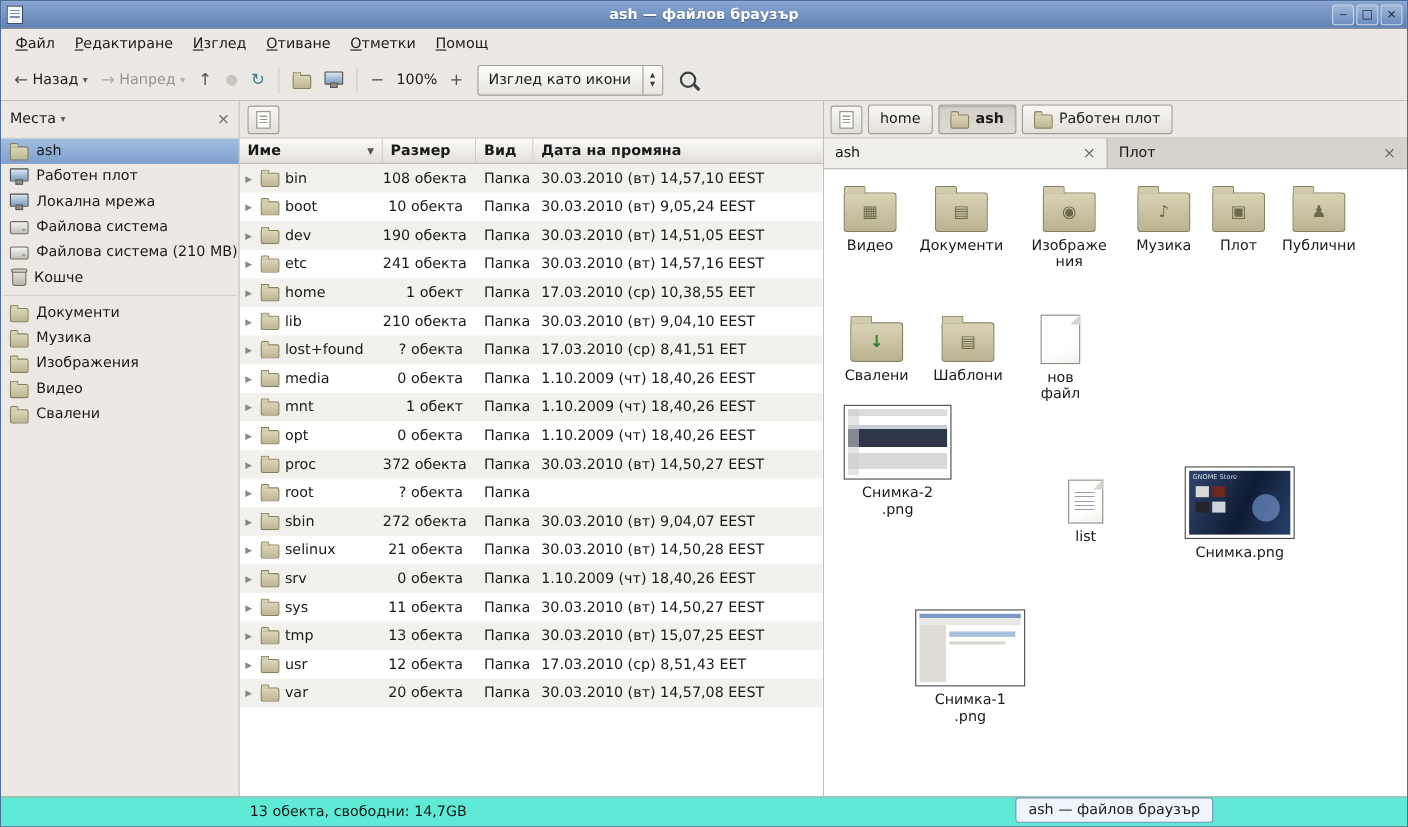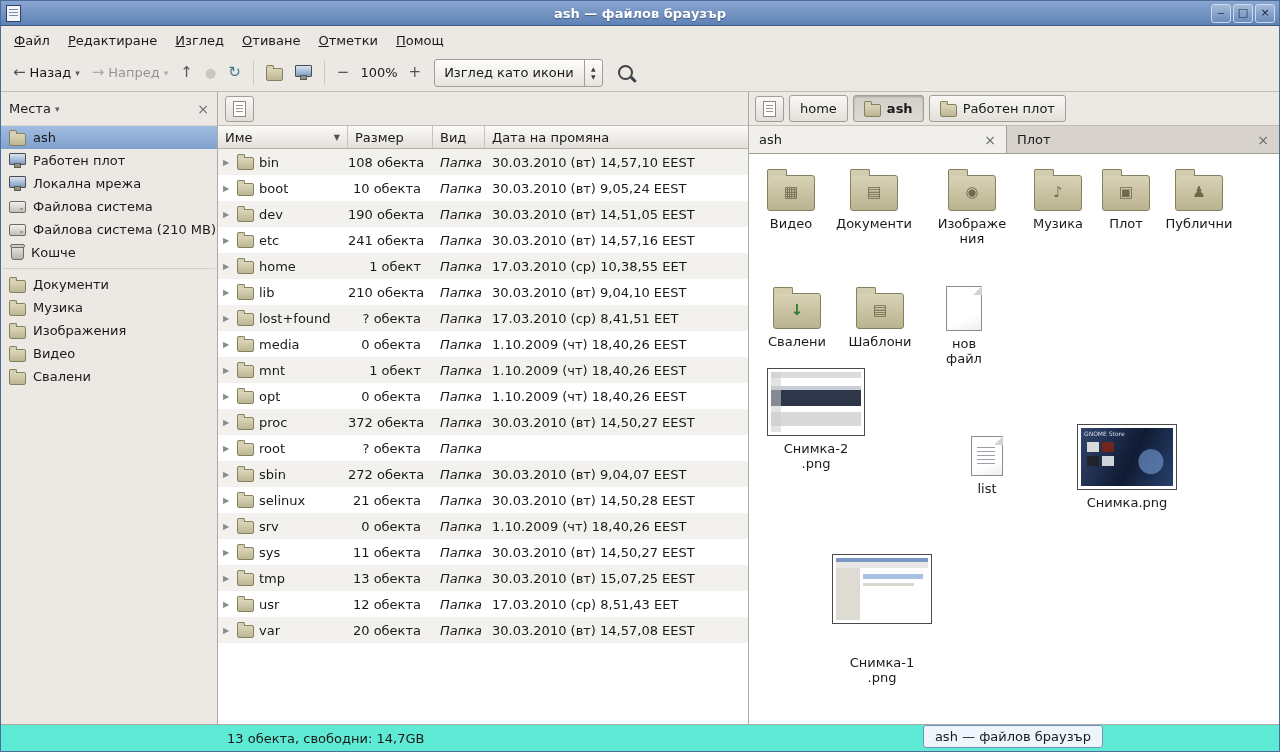--- a/index.html
+++ b/index.html
@@ -80,35 +80,35 @@
   .side-item{height:23px;display:flex;align-items:center;gap:7px;padding-left:8px;}
   .side-item.selected{background:linear-gradient(#a2bde1,#7fa0cd);}
   .side-sep{height:1px;background:#d4cfc7;margin:4px 2px;}
 
   
   .middle{flex:1;display:flex;flex-direction:column;background:#fff;border-right:1px solid #afaaa1;min-width:0;}
   .mid-topbar{height:33px;flex:0 0 33px;background:#ece9e4;border-bottom:1px solid #c2bdb4;
     display:flex;align-items:center;padding:0 7px;}
   .small-btn{width:27px;height:24px;border:1px solid #a39e94;border-radius:3px;
     background:linear-gradient(#f9f8f6,#e1ded8);display:flex;align-items:center;justify-content:center;}
-  .tree-header{display:flex;height:23px;flex:0 0 23px;}
+  .tree-header{display:flex;height:23px;flex:0 0 23px;font-weight:bold;}
   .th{background:linear-gradient(#fbfaf9,#e3e0da);border-right:1px solid #c7c2ba;
     border-bottom:1px solid #b7b2aa;display:flex;align-items:center;padding:0 7px;box-sizing:border-box;}
   .th-name{width:130px;flex:0 0 130px;}
   .th-size{width:85px;flex:0 0 85px;}
   .th-type{width:52px;flex:0 0 52px;}
   .th-date{flex:1;border-right:none;}
   .sort-ind{margin-left:auto;font-size:8px;color:#55524c;}
   .tree-body{flex:1;overflow:hidden;background:#fff;}
   .tr{display:flex;height:26px;align-items:center;}
   .tree-body div.tr:nth-of-type(odd){background:#f3f1ed;}
   .td{box-sizing:border-box;white-space:nowrap;overflow:hidden;}
   .td-name{width:130px;flex:0 0 130px;display:flex;align-items:center;gap:5px;padding-left:5px;}
   .td-size{width:85px;flex:0 0 85px;text-align:right;padding-right:12px;}
-  .td-type{width:52px;flex:0 0 52px;padding-left:7px;font-style:italic;}
+  .td-type{width:52px;flex:0 0 52px;padding-left:7px;}
   .td-date{flex:1;padding-left:7px;}
   .expander{font-size:8px;color:#8a8a8a;width:9px;flex:0 0 9px;}
 
   
   .right{width:530px;flex:0 0 530px;display:flex;flex-direction:column;background:#fff;box-sizing:border-box;}
   .pathbar{height:33px;flex:0 0 33px;background:#ece9e4;border-bottom:1px solid #c2bdb4;
     display:flex;align-items:center;gap:5px;padding:0 6px;}
   .path-btn{display:flex;align-items:center;gap:6px;height:25px;padding:0 10px;border:1px solid #a39e94;
     border-radius:3px;background:linear-gradient(#f9f8f6,#e3e0da);white-space:nowrap;}
   .path-btn.active{background:linear-gradient(#d3cfc8,#dedbd5);font-weight:bold;
@@ -627,21 +627,21 @@
               <span class="overlay">GNOME Store</span>
               <span class="sq" style="left:6px;top:14px;background:#d9d9d9;"></span>
               <span class="sq" style="left:21px;top:14px;background:#70251f;"></span>
               <span class="sq" style="left:6px;top:28px;background:#23232b;"></span>
               <span class="sq" style="left:21px;top:28px;background:#cfd4da;"></span>
             </span>
           </span>
           <span class="ivlabel w100">Снимка.png</span>
         </div>
 
-        <div class="ivitem" style="left:80px;top:400px;width:106px;gap:26px;">
+        <div class="ivitem" style="left:80px;top:400px;width:106px;">
           <span class="thumb">
             <span class="t-inner t-win" style="display:block;">
               <span class="sel-row"></span>
               <span class="row2"></span>
             </span>
           </span>
           <span class="ivlabel w66">Снимка-1.png</span>
         </div>
 
       </div>

